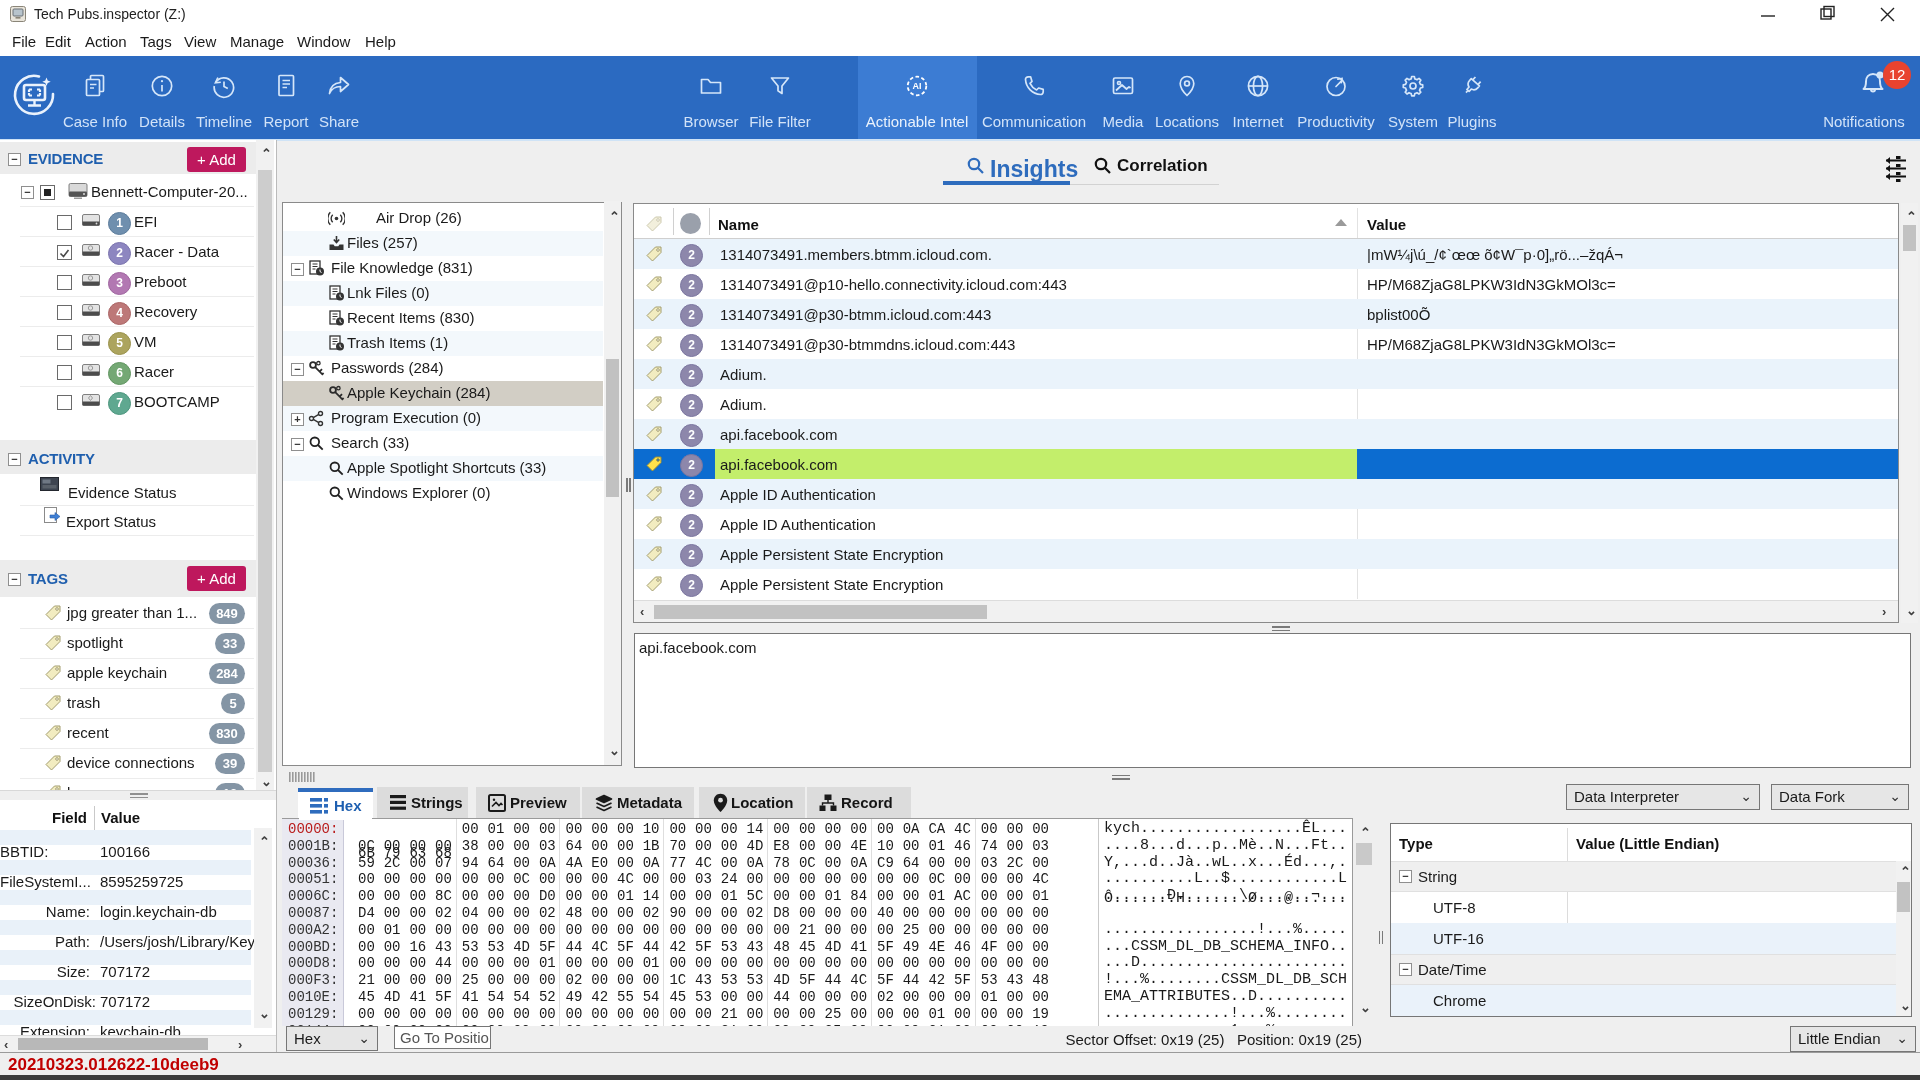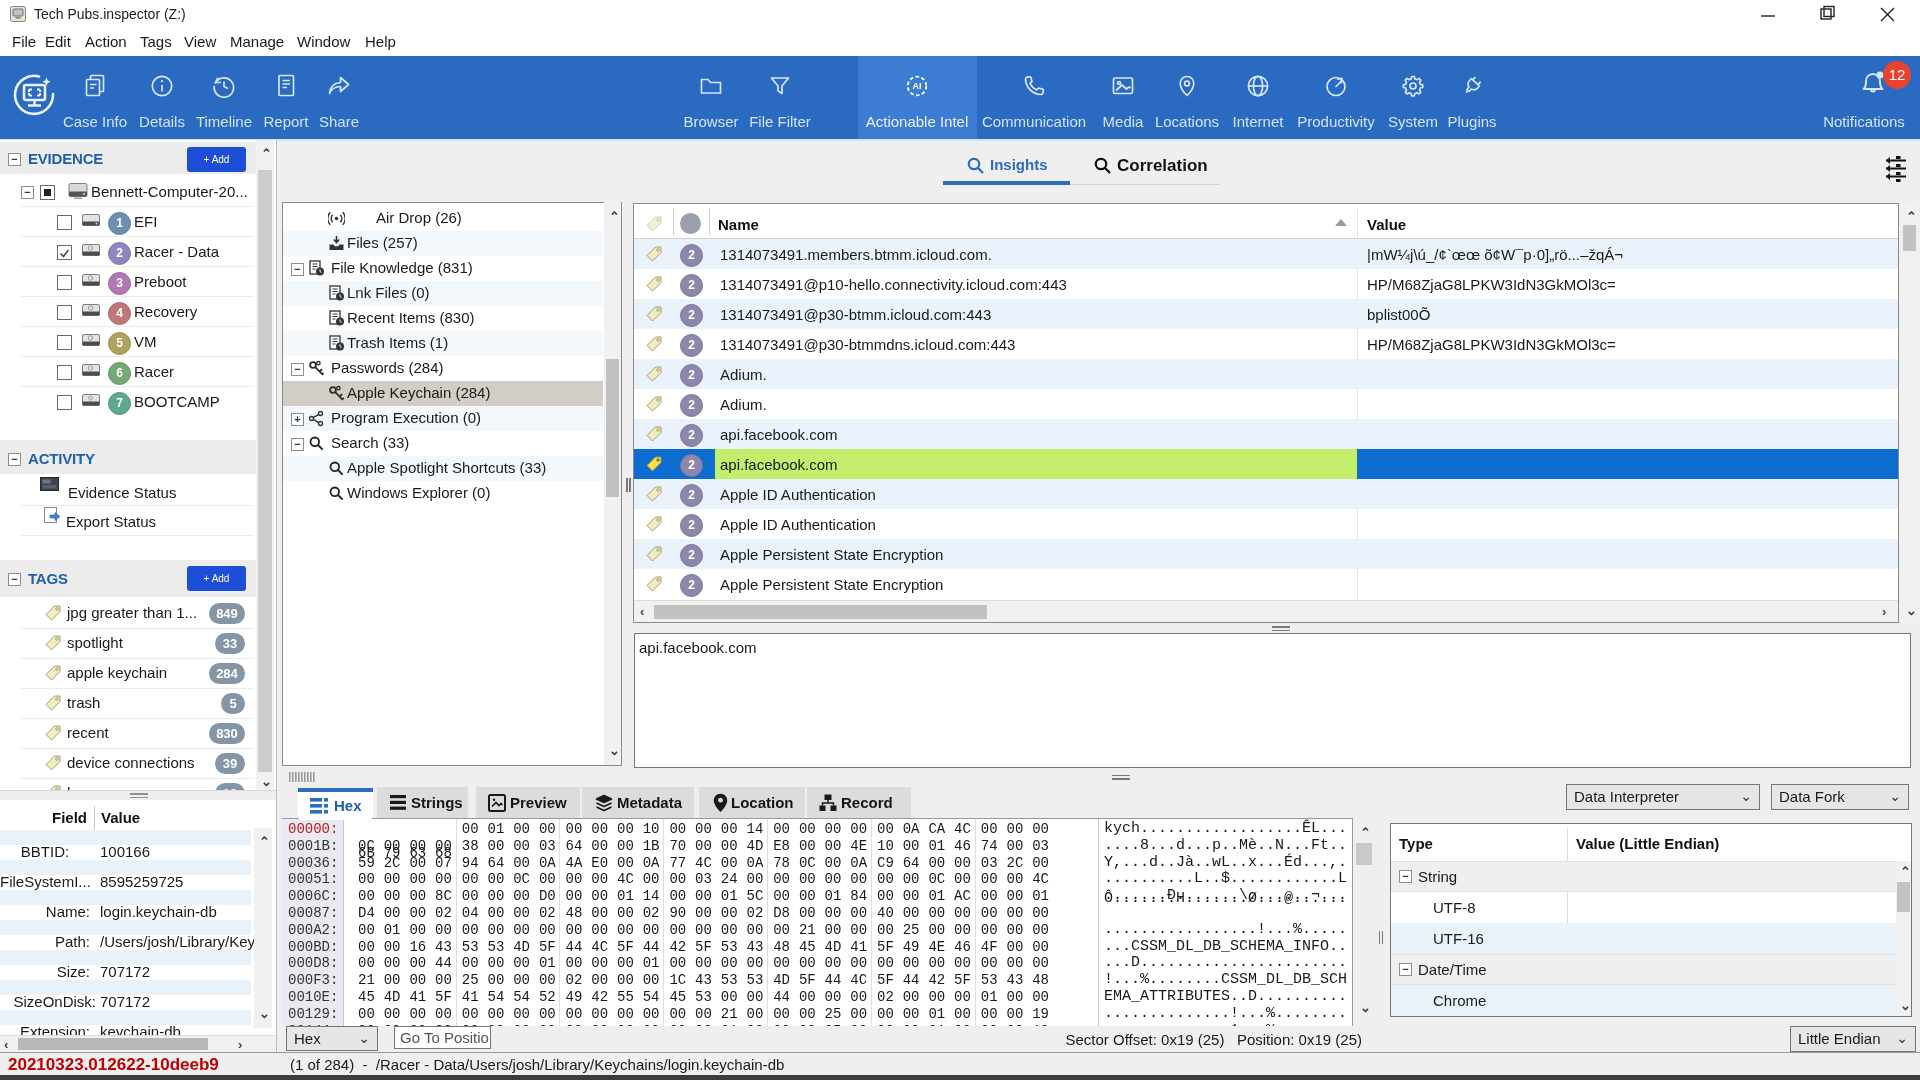--- a/index.html
+++ b/index.html
@@ -7,21 +7,21 @@
 .ab{position:absolute;}
 .t15{font-size:15px;color:#1a1a1a;line-height:18px;white-space:nowrap;}
 .b{font-weight:bold;}
 .wt{color:#d2e3f8;}
 .hx{position:absolute;font-family:"Liberation Mono",monospace;font-size:14px;line-height:16.8px;color:#191919;white-space:pre;word-spacing:0.5px;}
 .hxa{position:absolute;font-family:"Liberation Mono",monospace;font-size:15px;line-height:16.8px;color:#191919;white-space:pre;}
 .pill{position:absolute;height:21px;border-radius:10.5px;background:#8495a5;color:#fff;font-weight:bold;font-size:13px;text-align:center;line-height:21px;}
 .circ{position:absolute;width:21px;height:21px;border-radius:50%;color:#fff;font-weight:bold;font-size:12px;text-align:center;line-height:21px;}
 .cb{position:absolute;width:13px;height:13px;border:1.5px solid #6a6a6a;background:#fff;}
 .exp{position:absolute;width:11px;height:11px;border:1px solid #8f8f8f;background:#fff;color:#333;font-size:11px;line-height:10px;text-align:center;font-weight:bold;}
-.addbtn{position:absolute;width:59px;height:25px;background:#1d4ed8;border-radius:3px;color:#fff;font-size:10px;text-align:center;line-height:25px;}
+.addbtn{position:absolute;width:59px;height:25px;background:#be185d;border-radius:3px;color:#fff;font-size:15px;text-align:center;line-height:25px;}
 .scar{position:absolute;color:#404040;font-size:13px;line-height:12px;font-weight:bold;}
 .ddl{position:absolute;background:#e6e6e6;border:1px solid #767676;font-size:15px;color:#1a1a1a;}
 .ddl .lbl{position:absolute;left:7px;top:2px;line-height:20px;}
 .ddl .chv{position:absolute;right:7px;top:1px;line-height:21px;color:#333;font-size:14px;}
 </style>
 </head>
 <body>
 
 <div class="ab" id="titlebar" style="left:0;top:0;width:1920px;height:28px;background:#ffffff;">
   <svg class="ab" style="left:10px;top:6px;" width="16" height="16" viewBox="0 0 16 16">
@@ -339,21 +339,21 @@
     <div class="b" style="position:absolute;left:0;top:9px;width:87px;text-align:right;font-size:15px;color:#111;">Field</div>
     <div class="ab" style="left:94px;top:6px;width:1px;height:26px;background:#c9c9c9;"></div>
     <div class="b" style="position:absolute;left:101px;top:9px;font-size:15px;color:#111;">Value</div>
     <div class="ab" style="left:0;top:30px;width:251px;height:15px;background:#e9f1f9;"></div>
     <div class="ab" style="left:0;top:60px;width:251px;height:15px;background:#e9f1f9;"></div>
     <div class="ab" style="left:0;top:90px;width:251px;height:15px;background:#e9f1f9;"></div>
     <div class="ab" style="left:0;top:120px;width:251px;height:15px;background:#e9f1f9;"></div>
     <div class="ab" style="left:0;top:150px;width:251px;height:15px;background:#e9f1f9;"></div>
     <div class="ab" style="left:0;top:180px;width:251px;height:15px;background:#e9f1f9;"></div>
     <div class="ab" style="left:0;top:210px;width:251px;height:15px;background:#e9f1f9;"></div>
-    <div class="t15" style="position:absolute;left:0;top:43px;width:90px;text-align:center;">BBTID:</div>
+    <div class="t15" style="position:absolute;left:0;top:43px;width:90px;text-align:left;">BBTID:</div>
     <div class="t15" style="position:absolute;left:100px;top:43px;">100166</div>
     <div class="t15" style="position:absolute;left:0;top:73px;width:90px;text-align:right;">FileSystemI...</div>
     <div class="t15" style="position:absolute;left:100px;top:73px;">8595259725</div>
     <div class="t15" style="position:absolute;left:0;top:103px;width:90px;text-align:right;">Name:</div>
     <div class="t15" style="position:absolute;left:100px;top:103px;">login.keychain-db</div>
     <div class="t15" style="position:absolute;left:0;top:133px;width:90px;text-align:right;">Path:</div>
     <div class="t15" style="position:absolute;left:100px;top:133px;">/Users/josh/Library/Key</div>
     <div class="t15" style="position:absolute;left:0;top:163px;width:90px;text-align:right;">Size:</div>
     <div class="t15" style="position:absolute;left:100px;top:163px;">707172</div>
     <div class="t15" style="position:absolute;left:6px;top:193px;width:90px;text-align:right;">SizeOnDisk:</div>
@@ -466,21 +466,21 @@
 </div>
 
 <div class="ab" style="left:626px;top:478px;width:1.5px;height:14px;background:#7a7a7a;"></div>
 <div class="ab" style="left:629px;top:478px;width:1.5px;height:14px;background:#7a7a7a;"></div>
 
 <div class="ab" id="insightstabs">
   <svg class="ab" style="left:966px;top:156px;" width="20" height="20" viewBox="0 0 20 20" fill="none" stroke="#2e6cbd" stroke-width="2.2">
       <circle cx="8" cy="8" r="5.2"></circle>
       <path d="M11.8 11.8 L17 17"></path>
     </svg>
-  <div class="b" style="position:absolute;left:990px;top:156px;font-size:15px;color:#2e6cbd;">Insights</div>
+  <div class="b" style="position:absolute;left:990px;top:156px;font-size:23px;color:#2e6cbd;">Insights</div>
   <div class="ab" style="left:943px;top:181px;width:127px;height:4px;background:#2e6cbd;"></div>
   <svg class="ab" style="left:1093px;top:156px;" width="20" height="20" viewBox="0 0 20 20" fill="none" stroke="#111" stroke-width="2.2">
       <circle cx="8" cy="8" r="5.2"></circle>
       <path d="M11.8 11.8 L17 17"></path>
     </svg>
   <div class="b" style="position:absolute;left:1117px;top:156px;font-size:17px;color:#111;">Correlation</div>
   <div class="ab" style="left:1070px;top:184px;width:149px;height:1px;background:#d2d2d2;"></div>
   <svg class="ab" style="left:1883px;top:153px;" width="26" height="32" viewBox="0 0 26 32" fill="none" stroke="#111" stroke-width="2">
     <path d="M3 7.5 H23 M3 15.5 H23 M3 23.5 H23"></path>
     <path d="M7 4 L3 7.5 L7 11 M7 12 L3 15.5 L7 19 M7 20 L3 23.5 L7 27" fill="#111" stroke="none"></path>
@@ -865,15 +865,14 @@
       <div class="chv">⌄</div>
     </div>
   <div class="ab" style="left:394px;top:1026px;width:97px;height:23px;background:#fff;border:1px solid #767676;box-sizing:border-box;overflow:hidden;">
     <div style="position:absolute;left:5px;top:2px;font-size:15px;color:#555;white-space:nowrap;">Go To Position</div>
   </div>
   <div class="t15" style="position:absolute;left:1000px;top:1031px;width:362px;text-align:right;">Sector Offset: 0x19 (25)&nbsp;&nbsp;&nbsp;Position: 0x19 (25)</div>
 </div>
 
 <div class="ab" id="statusbar" style="left:0;top:1052px;width:1920px;height:23px;background:#efefef;border-top:1px solid #9a9a9a;">
   <div style="position:absolute;left:8px;top:2px;font-size:17px;font-weight:bold;color:#c00000;white-space:nowrap;">20210323.012622-10deeb9</div>
-  <div class="t15" style="position:absolute;left:290px;top:3px;">(1 of 284)&nbsp;&nbsp;-&nbsp;&nbsp;/Racer - Data/Users/josh/Library/Keychains/login.keychain-db</div>
 </div>
 <div class="ab" style="left:0;top:1075px;width:1920px;height:5px;background:#3c3c3c;"></div>
 
 </body></html>

